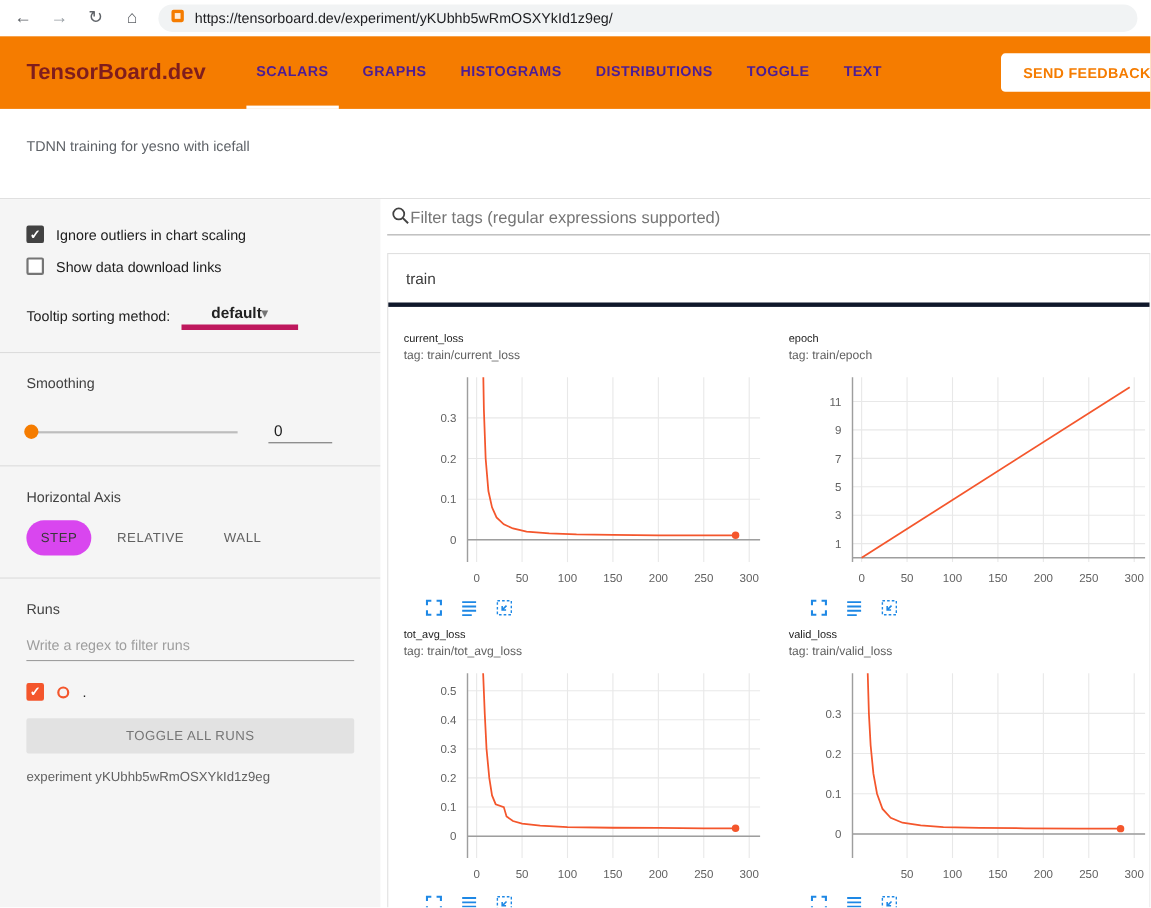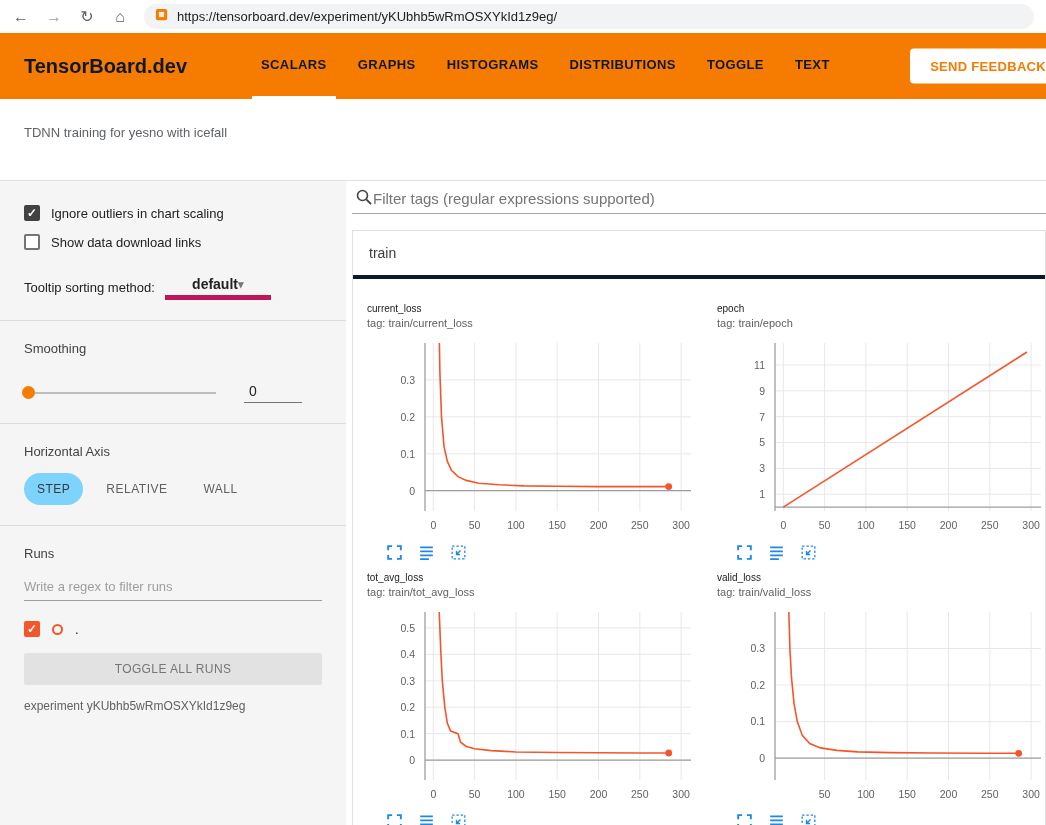--- a/index.html
+++ b/index.html
@@ -8,23 +8,23 @@
 
   
   .browser-bar { height:33px; display:flex; align-items:center; background:#fff; padding:0 12px; gap:15px; }
   .nav-ico { font-size:16px; color:#5f6368; width:18px; text-align:center; cursor:pointer; line-height:1; }
   .nav-ico.dim { color:#9aa0a6; }
   .addr { flex:1; height:25px; background:#f1f3f4; border-radius:13px; display:flex; align-items:center; padding:0 10px; gap:8px; }
   .addr-url { font-size:13px; color:#202124; }
 
   
   .app-header { height:66px; background:var(--accent,#f57c00); display:flex; align-items:stretch; padding:0 0 0 24px; position:relative; overflow:hidden; }
-  .brand { color:#0f172a; font-size:20px; font-weight:bold; margin-right:65px; align-self:center; }
+  .brand { color:#7f1d1d; font-size:20px; font-weight:bold; margin-right:37px; align-self:center; }
   .nav { display:flex; align-items:stretch; }
-  .nav-item { display:flex; align-items:center; padding:0 9px; margin-right:13px; color:#0f172a; font-size:13px; font-weight:bold; letter-spacing:.4px; border-bottom:3px solid transparent; cursor:pointer; }
+  .nav-item { display:flex; align-items:center; padding:0 9px; margin-right:13px; color:#4c1d95; font-size:13px; font-weight:bold; letter-spacing:.4px; border-bottom:3px solid transparent; cursor:pointer; }
   .nav-item.active { border-bottom-color:#fff; }
   .feedback-btn { position:absolute; right:-20px; top:50%; transform:translateY(-50%); background:#fff; color:var(--accent,#f57c00); font-family:inherit; font-weight:bold; font-size:13px; letter-spacing:.3px; padding:10px 20px; border:none; border-radius:4px; cursor:pointer; }
 
   
   .subtitle-bar { height:81px; display:flex; align-items:center; padding:0 0 15px 24px; background:#fff; }
   .subtitle { font-size:13px; color:#5f6368; }
 
   
   .content { display:flex; height:645px; border-top:1px solid #e0e0e0; }
 
@@ -39,21 +39,21 @@
   .select { width:106px; border-bottom:5px solid #be185d; display:flex; justify-content:center; align-items:center; font-size:14px; padding:2px 0 3px 0; cursor:pointer;font-weight:bold; }
   .caret { color:#757575; font-size:11px; }
   .divider { height:1px; background:#dcdcdc; margin:20px -24px; }
   .section-label { color:#424242; }
   .slider-row { display:flex; align-items:center; margin-top:26px; }
   .slider-track { width:192px; height:2px; background:#bdbdbd; position:relative; cursor:pointer; }
   .slider-thumb { width:13px; height:13px; border-radius:50%; background:var(--accent,#f57c00); position:absolute; left:-2px; top:-5.5px; cursor:pointer; }
   .slider-value { margin-left:28px; width:58px; border-bottom:1px solid #757575; font-size:14px; padding:1px 0 3px 5px; }
   .axis-buttons { display:flex; align-items:center; gap:10px; margin-top:14px; }
   .axis-btn { font-family:inherit; font-size:12px; letter-spacing:.5px; color:#616161; padding:9px 13px; border-radius:2px; background:transparent; border:none; cursor:pointer; }
-  .axis-btn.selected { background:#7dd3fc; color:#383838;border-radius:16px; }
+  .axis-btn.selected { background:#d946ef; color:#383838;border-radius:16px; }
   .regex-input { width:100%; border:none; border-bottom:1px solid #9e9e9e; background:transparent; font-family:inherit; font-size:13px; padding:4px 0 6px 0; color:#212121; outline:none; margin-top:14px; }
   .regex-input::placeholder { color:#9e9e9e; }
   .run-row { display:flex; align-items:center; gap:12px; margin-top:20px; }
   .run-swatch { width:11px; height:11px; border:2px solid var(--run-color,#f4562c); border-radius:50%; flex:none; }
   .run-name { font-size:13px; color:#212121; }
   .toggle-btn { width:100%; margin-top:16px; background:#e2e2e2; border:none; color:#757575; font-family:inherit; font-size:12px; letter-spacing:.4px; padding:9px 0; border-radius:2px; cursor:pointer; }
   .experiment-label { margin-top:14px; font-size:12px; color:#616161; }
 
   
   .main { flex:1; background:#fff; overflow:hidden; padding:3px 0 0 6px; }

